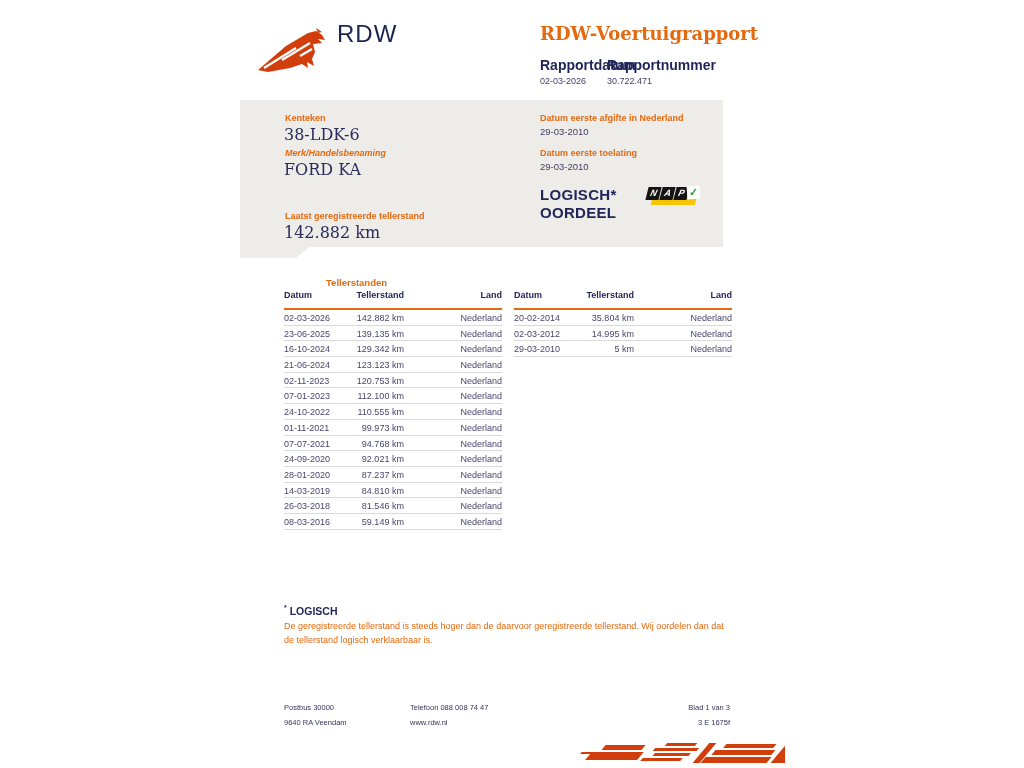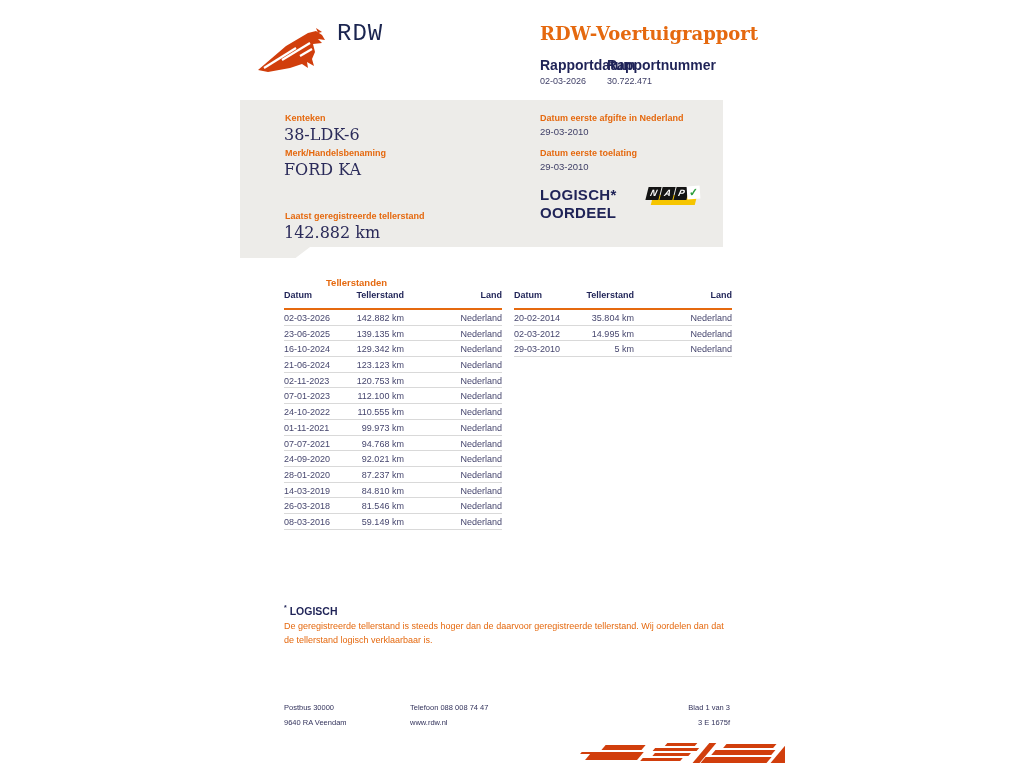--- a/index.html
+++ b/index.html
@@ -1,35 +1,35 @@
 <!DOCTYPE html>
 <html><head>
 <meta charset="utf-8">
 <style>
   html,body{margin:0;padding:0;}
   body{width:1024px;height:768px;background:#ffffff;font-family:"Liberation Sans",sans-serif;position:relative;overflow:hidden;}
   .abs{position:absolute;}
 
   
-  .logo-text{left:337px;top:20px;font-family:Liberation Mono, monospace;font-size:24px;color:#1b2550;letter-spacing:1px;text-align:right;}
+  .logo-text{left:337px;top:20px;font-family:Liberation Sans, sans-serif;font-size:24px;color:#1b2550;letter-spacing:1px;text-align:right;}
   .doc-title{left:540px;top:23px;font-family:"DejaVu Serif",serif;font-weight:bold;font-size:18px;color:#e5690f;}
   .meta-label{font-size:14px;font-weight:bold;color:#1f2357;}
   .meta-value{font-size:9px;color:#3e3e66;margin-top:3px;}
   .meta-date{left:540px;top:57px;}
   .meta-number{left:607px;top:57px;}
 
   
   .panel{left:240px;top:100px;width:483px;height:158px;background:#edece9;
          clip-path:polygon(0 0,100% 0,100% 93%,14.5% 93%,11.5% 100%,0 100%);}
   .lbl{font-size:9px;font-weight:bold;color:#e5690f;}
   .val-serif{font-family:"DejaVu Serif",serif;font-size:16px;color:#2b2b5a;}
   .val-sans{font-size:9.5px;color:#3e3e66;}
   .kenteken-label{left:285px;top:113px;}
   .kenteken-value{left:284px;top:125px;}
-  .merk-label{left:285px;top:148px;}
+  .merk-label{left:285px;top:148px;font-style:italic;}
   .merk-value{left:284px;top:160px;}
   .teller-label{left:285px;top:211px;}
   .teller-value{left:284px;top:223px;}
   .afgifte-label{left:540px;top:113px;}
   .afgifte-value{left:540px;top:126px;}
   .toelating-label{left:540px;top:148px;}
   .toelating-value{left:540px;top:161px;}
   .oordeel{left:540px;top:186px;font-size:15px;font-weight:bold;color:#1f2357;line-height:18px;letter-spacing:.3px;}
 
   

